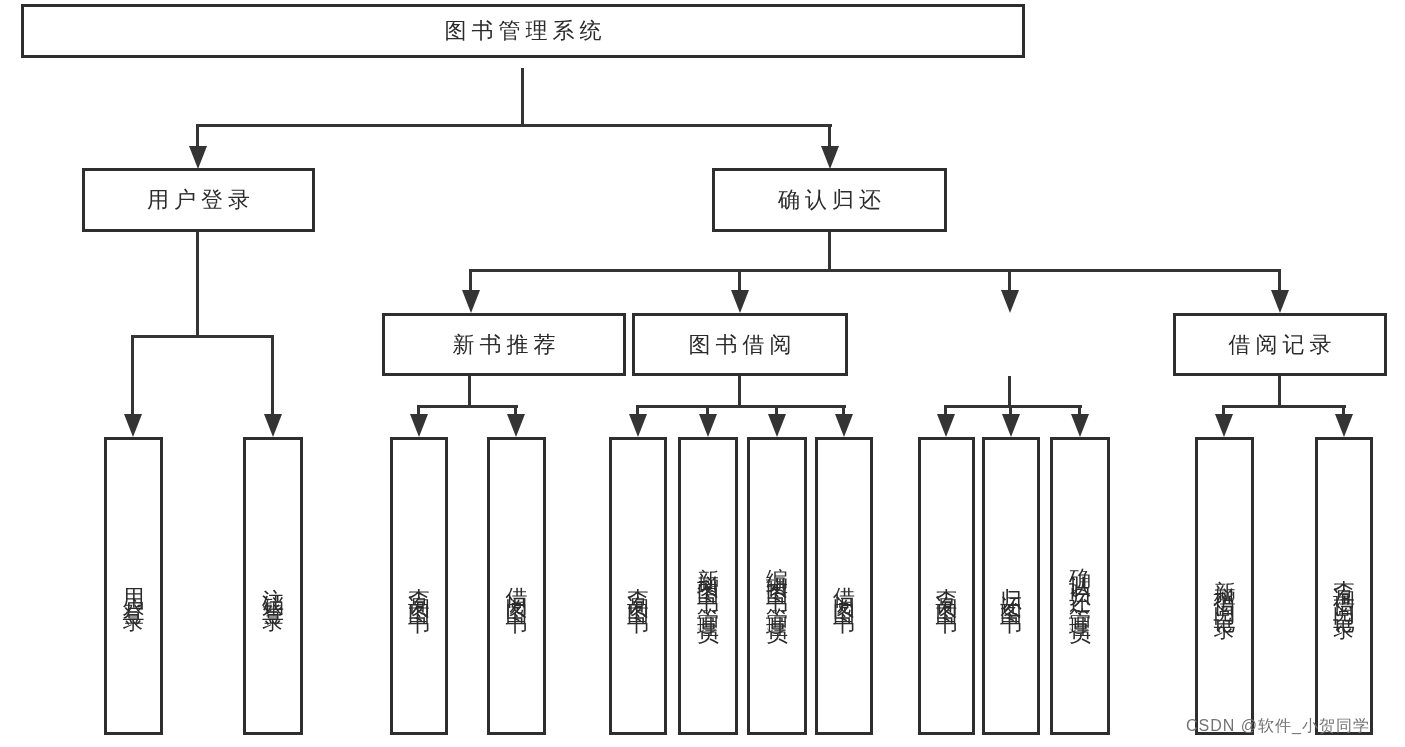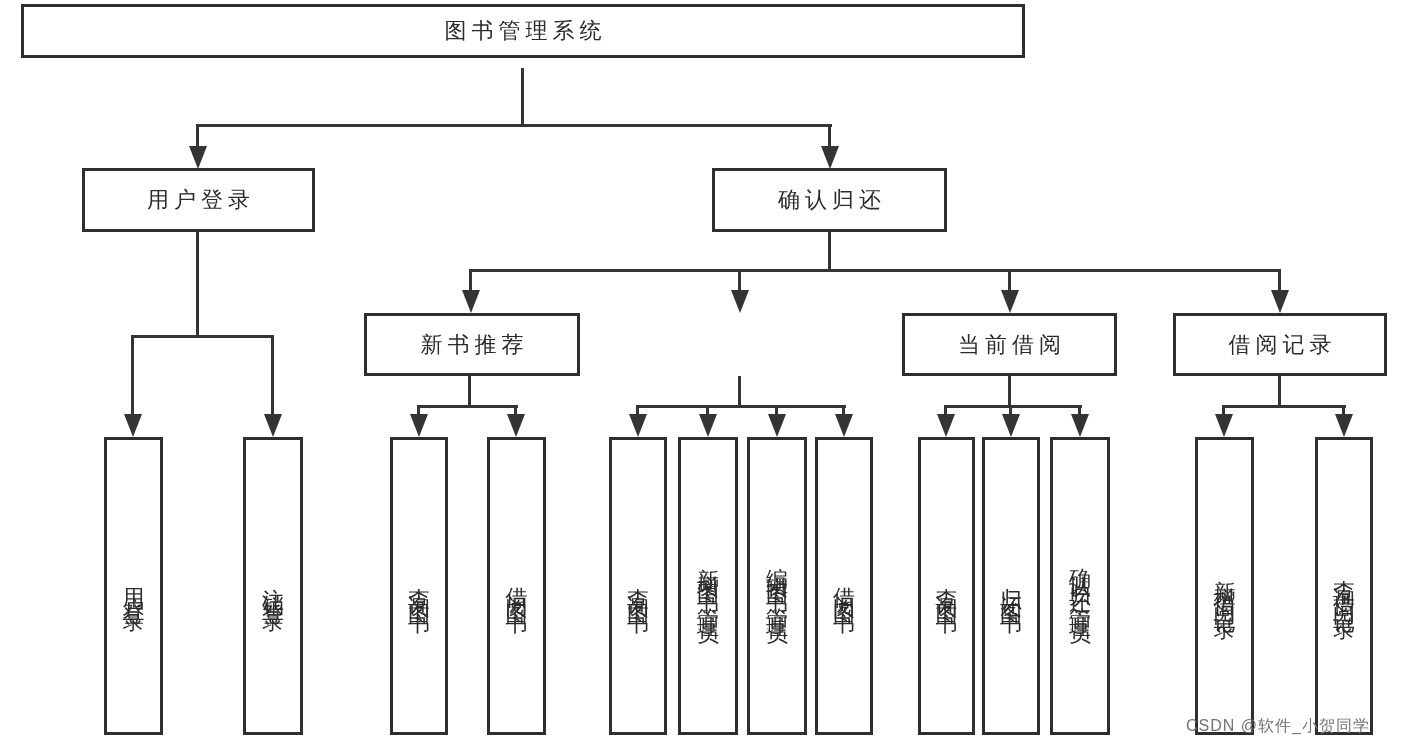--- a/index.html
+++ b/index.html
@@ -117,25 +117,25 @@
     <span>图书管理系统</span>
   </div>
 
   <div class="box h" style="left:82px;top:168px;width:233px;height:64px">
     <span>用户登录</span>
   </div>
   <div class="box h" style="left:712px;top:168px;width:235px;height:64px">
     <span>确认归还</span>
   </div>
 
-  <div class="box h" style="left:364px;top:313px;width:216px;height:63px">
+  <div class="box h" style="left:382px;top:313px;width:244px;height:63px">
     <span>新书推荐</span>
   </div>
-  <div class="box h" style="left:902px;top:313px;width:215px;height:63px">
-    <span>当前借阅</span>
+  <div class="box h" style="left:632px;top:313px;width:216px;height:63px">
+    <span>图书借阅</span>
   </div>
   <div class="box h" style="left:1173px;top:313px;width:214px;height:63px">
     <span>借阅记录</span>
   </div>
 
   <div class="box v" style="left:104px;top:437px;width:59px;height:298px">
     <span>用户登录</span>
   </div>
   <div class="box v" style="left:243px;top:437px;width:60px;height:298px">
     <span>注销登录</span>

